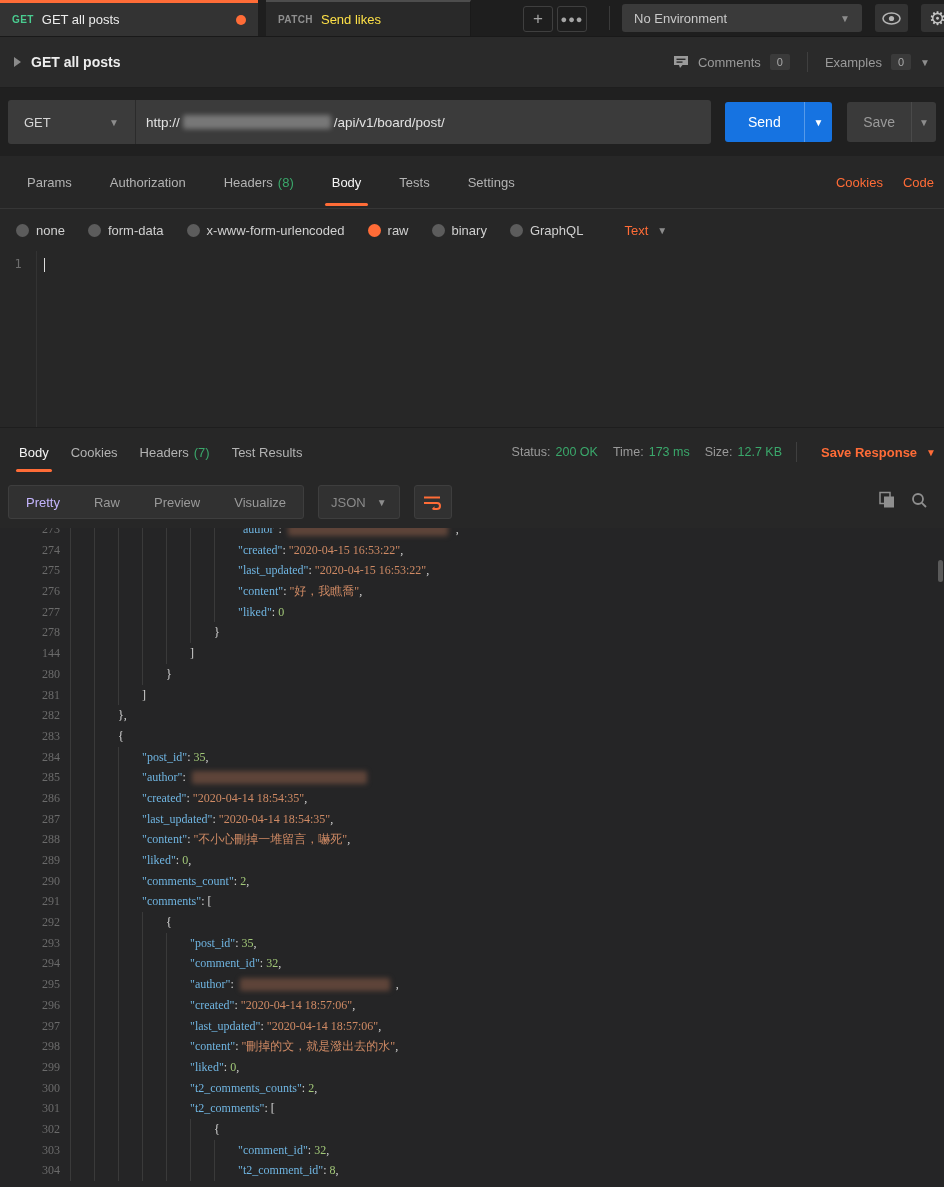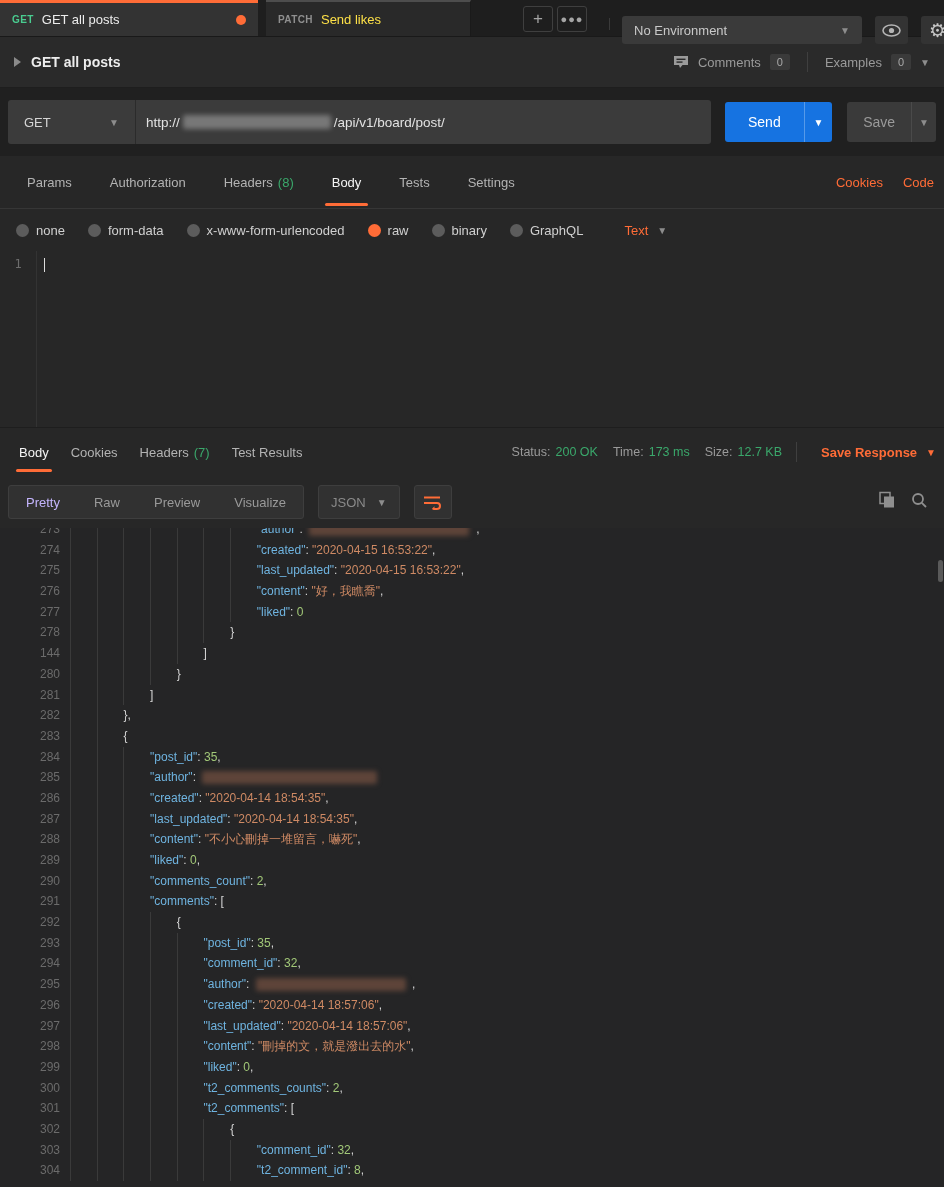--- a/index.html
+++ b/index.html
@@ -18,21 +18,21 @@
   .tab.inactive{width:205px;background:#292929;border-top:2px solid #4d4d4d;margin-left:8px;border-right:1px solid #1a1a1a;}
   .tab .method{font-size:10px;font-weight:bold;letter-spacing:.4px;}
   .method.get{color:#49cc90;} .method.patch{color:#8f8f8f;}
   .tab-title{font-size:13px;color:#ededed;}
   .tab.inactive .tab-title{color:#fde047;}
   .unsaved-dot{width:10px;height:10px;border-radius:50%;background:var(--accent);margin-left:auto;}
   .tabbtn{width:30px;height:26px;margin-top:6px;border:1px solid #3f3f3f;border-radius:3px;
           display:flex;align-items:center;justify-content:center;color:#a5a5a5;}
   .tabbtn.plus{margin-left:52px;font-size:17px;}
   .tabbtn.more{margin-left:4px;font-size:11px;letter-spacing:1px;}
-  .env-area{margin-left:auto;display:flex;align-items:flex-start;padding-top:16px;text-align:right;}
+  .env-area{margin-left:auto;display:flex;align-items:flex-start;padding-top:4px;text-align:right;}
   .env-divider{width:1px;align-self:stretch;margin:2px 12px 6px 16px;background:#3a3a3a;}
   .env-select{width:240px;height:28px;background:#3a3a3a;border-radius:3px;display:flex;align-items:center;
               padding:0 12px;color:#c9c9c9;font-size:13px;}
   .chev{color:#8d8d8d;font-size:10px;margin-left:auto;}
   .icon-btn{width:33px;height:28px;background:#333333;border-radius:3px;margin-left:13px;
             display:flex;align-items:center;justify-content:center;}
   .icon-btn.gear{width:33px;margin-right:-10px;color:#c7c7c7;font-size:19px;font-family:"DejaVu Sans",sans-serif;}
 
   
   .title-row{height:51px;display:flex;align-items:center;padding:0 14px;background:#2a2a2a;border-bottom:1px solid #1e1e1e;}
@@ -94,21 +94,21 @@
   .resp-toolbar{height:52px;display:flex;align-items:center;padding:0 8px;}
   .boxed{border:1px solid #3e3e3e;background:#313131;border-radius:3px;height:34px;display:flex;align-items:center;}
   .seg{display:flex;align-items:center;height:100%;padding:0 17px;font-size:13px;color:#9a9a9a;}
   .seg.active{color:#c4b5fd;}
   .lang-select{margin-left:14px;padding:0 12px;gap:11px;font-size:13px;color:#8a8a8a;}
   .wrap-btn{margin-left:14px;width:38px;justify-content:center;}
   .tb-icons{margin-left:auto;display:flex;align-items:center;gap:15px;padding-right:8px;}
 
   
   .resp-body{height:659px;background:#252526;position:relative;overflow:hidden;
-             font-family:Liberation Sans, sans-serif;font-size:12px;line-height:20.7px;}
+             font-family:Liberation Serif, serif;font-size:12px;line-height:20.7px;}
   .code-scroll{margin-top:-9px;}
   .code-line{display:flex;white-space:pre;height:20.7px;align-items:stretch;}
   .ln{flex:none;width:70px;text-align:right;padding-right:10px;color:#6b6b6b;}
   .ind{flex:none;background:repeating-linear-gradient(to right,#3a3a3a 0 1px,transparent 1px 4ch);}
   .tok-k{color:var(--k);} .tok-s{color:var(--s);} .tok-n{color:var(--n);} .tok-p{color:#d4d4d4;}
   .code-line .redact{height:13px;align-self:center;}
   .scroll-thumb{position:absolute;right:1px;top:32px;width:5px;height:22px;background:#5a5a5a;border-radius:3px;}
 </style>
 </head>
 <body>

